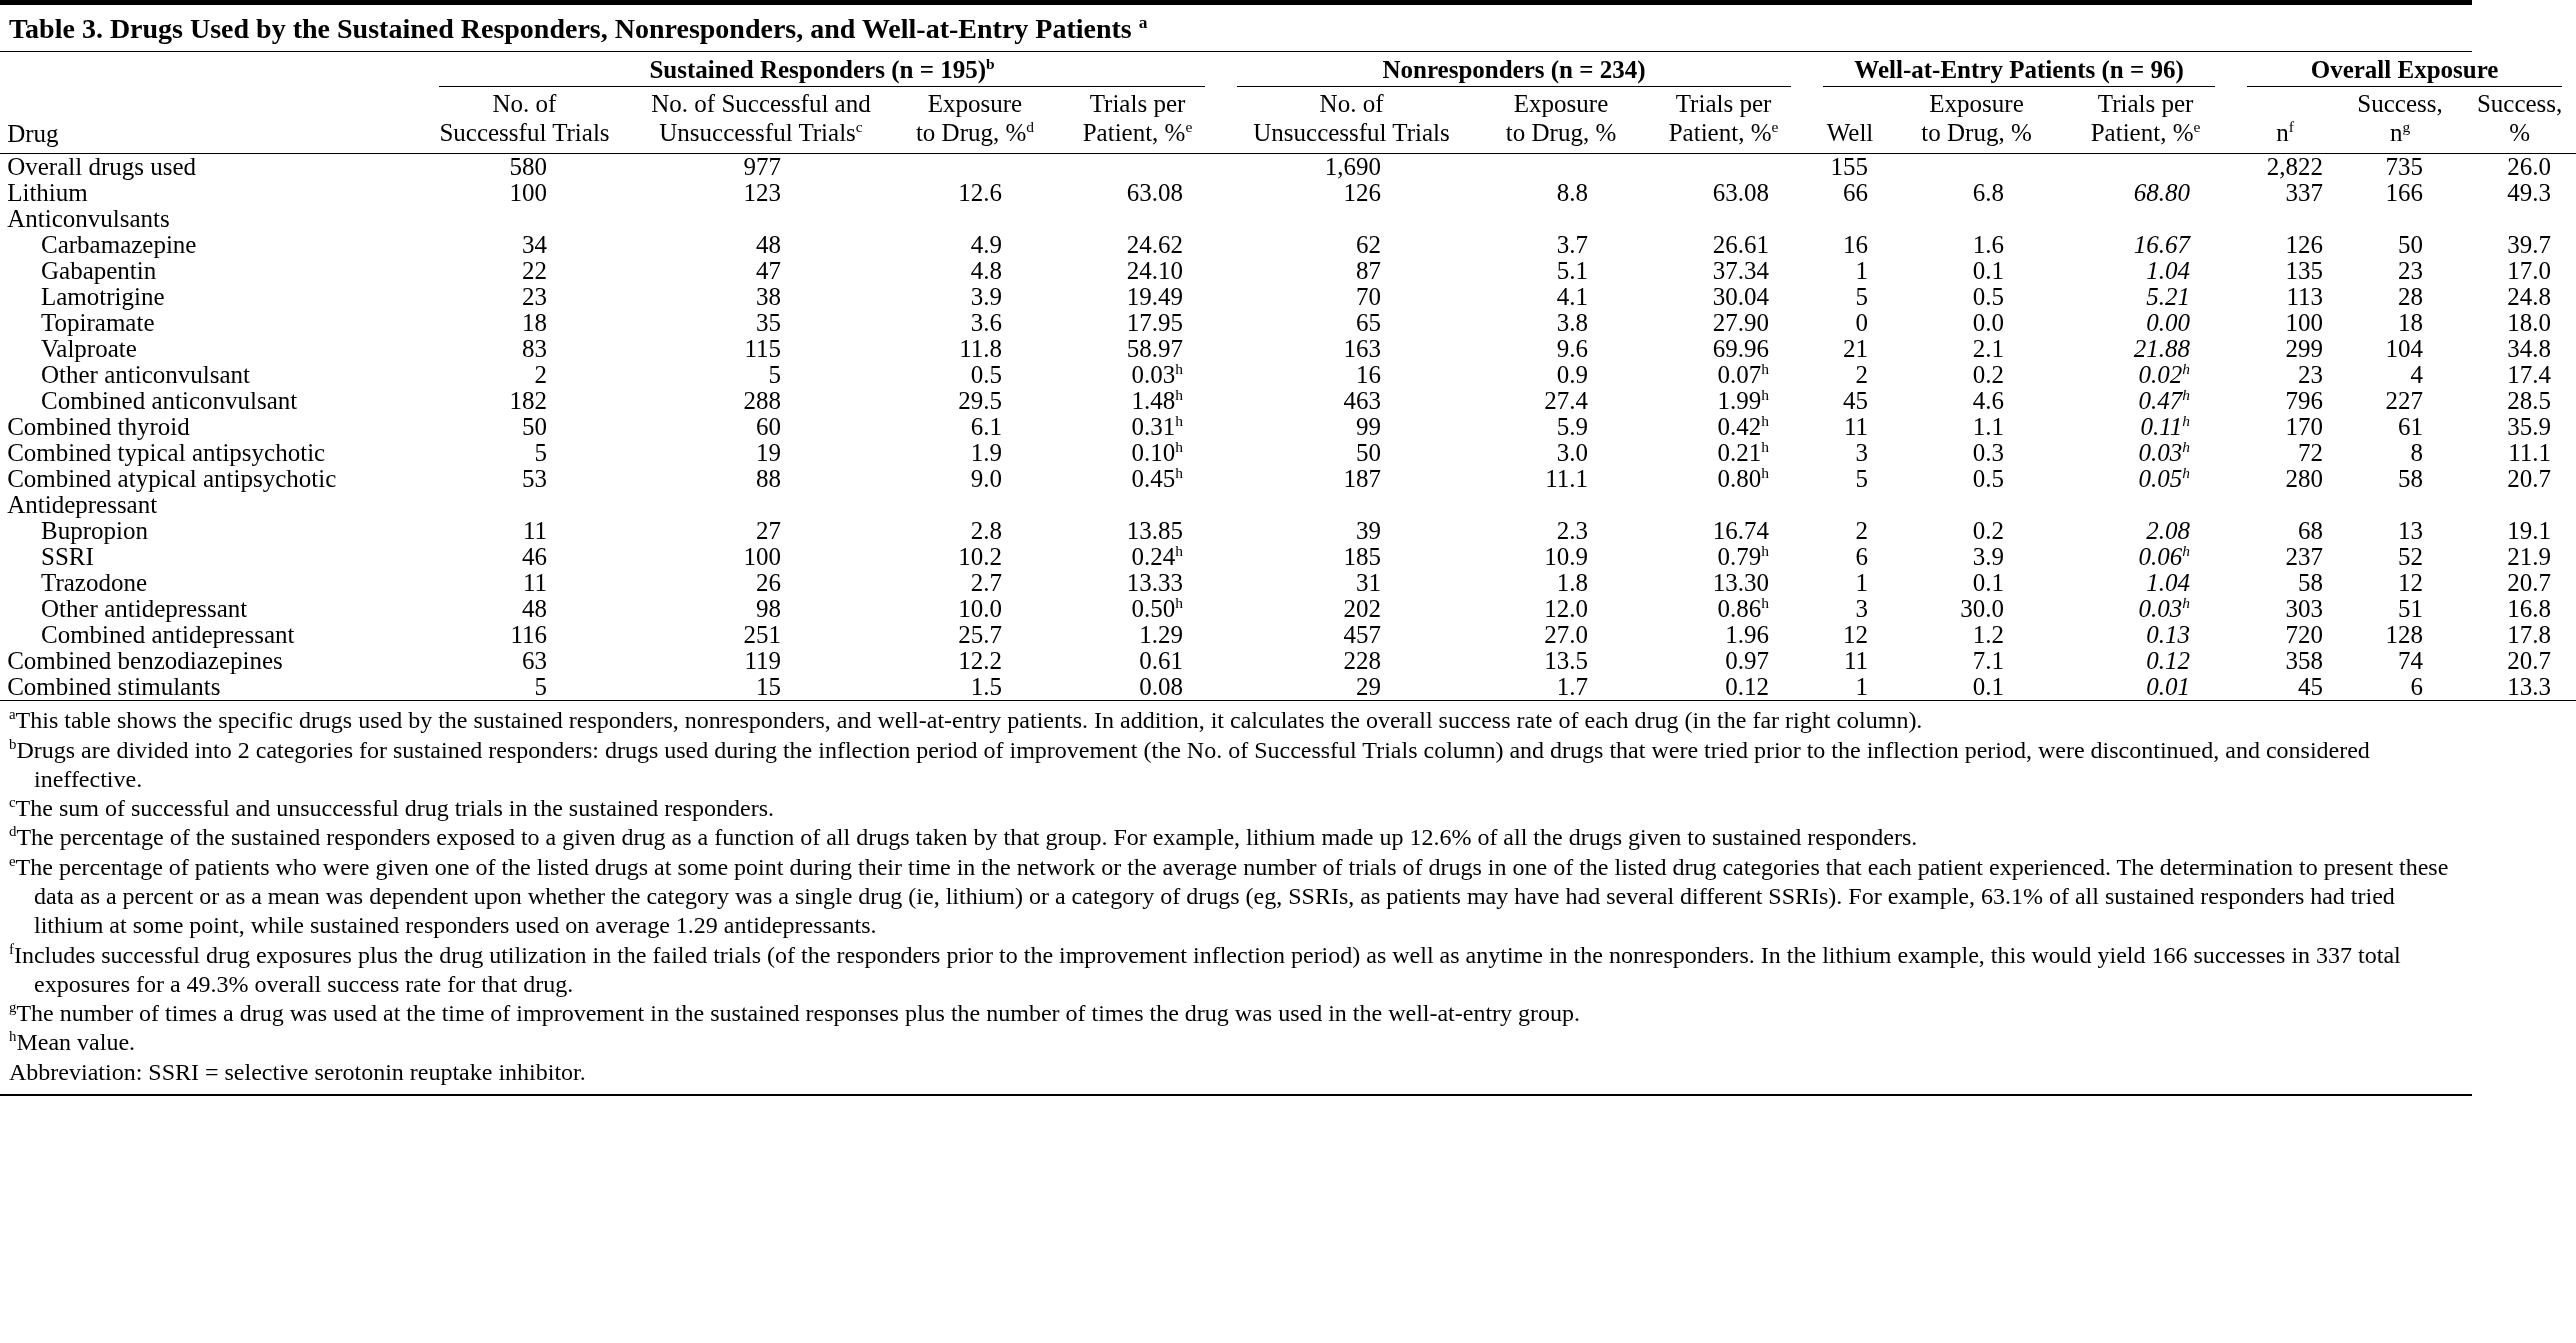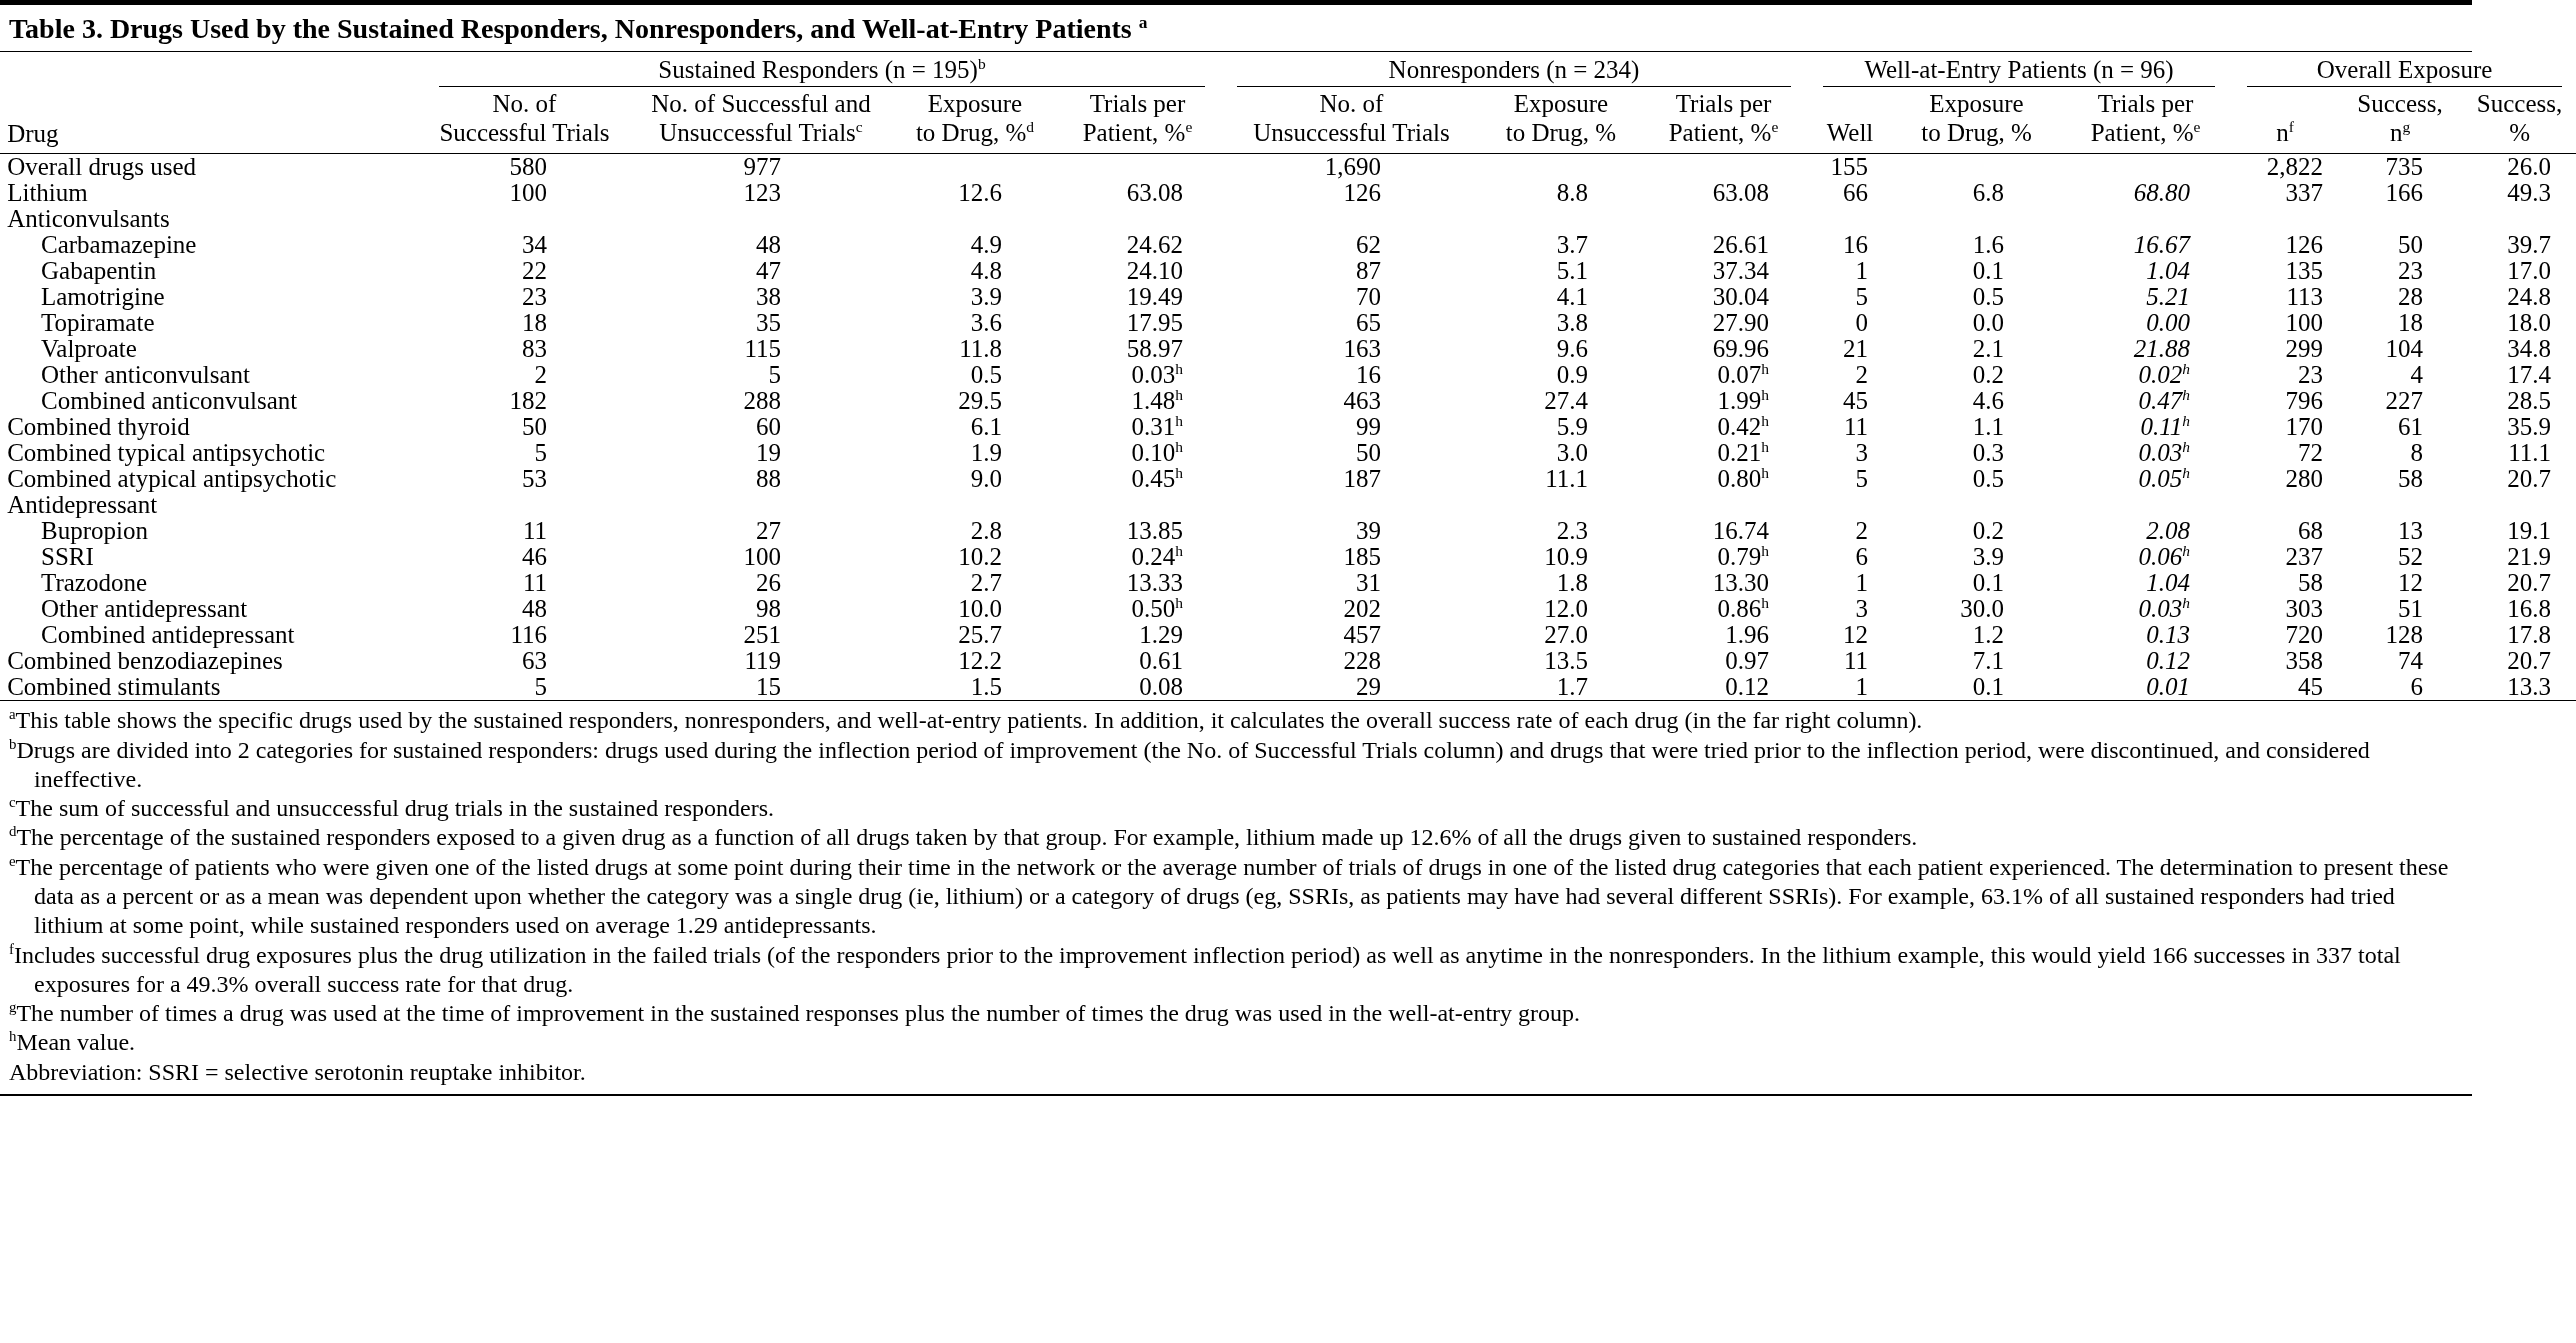--- a/index.html
+++ b/index.html
@@ -40,20 +40,21 @@
   }
   .group-th {
     text-align: center;
     vertical-align: bottom;
     padding: 3.6px 16px 0 16px;
   }
   .group-label {
     border-bottom: 1.8px solid #000;
     padding-bottom: 2.7px;
     white-space: nowrap;
+    font-weight: bold;
   }
   .col-th {
     text-align: center;
     vertical-align: bottom;
     padding: 2.7px 1.8px 5.4px 1.8px;
     line-height: 1.15;
     white-space: nowrap;
   }
   td { padding: 0; line-height: 26px; }
   .drug-cell { padding-left: 7.2px; white-space: nowrap; }

